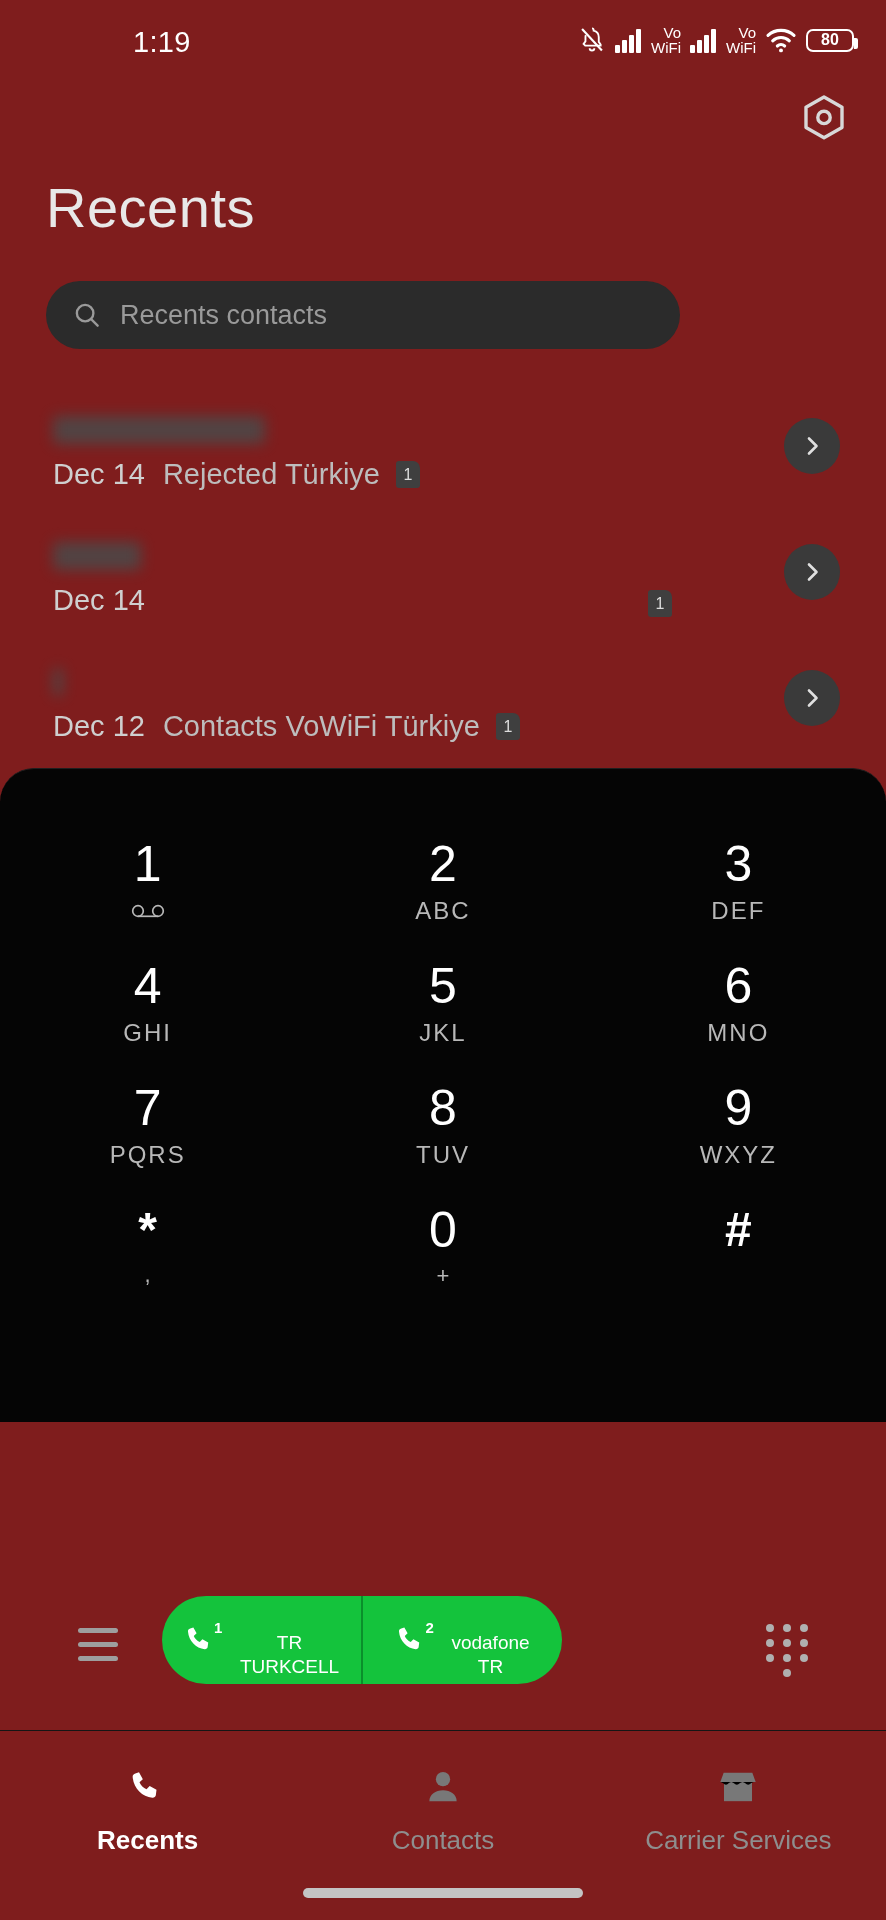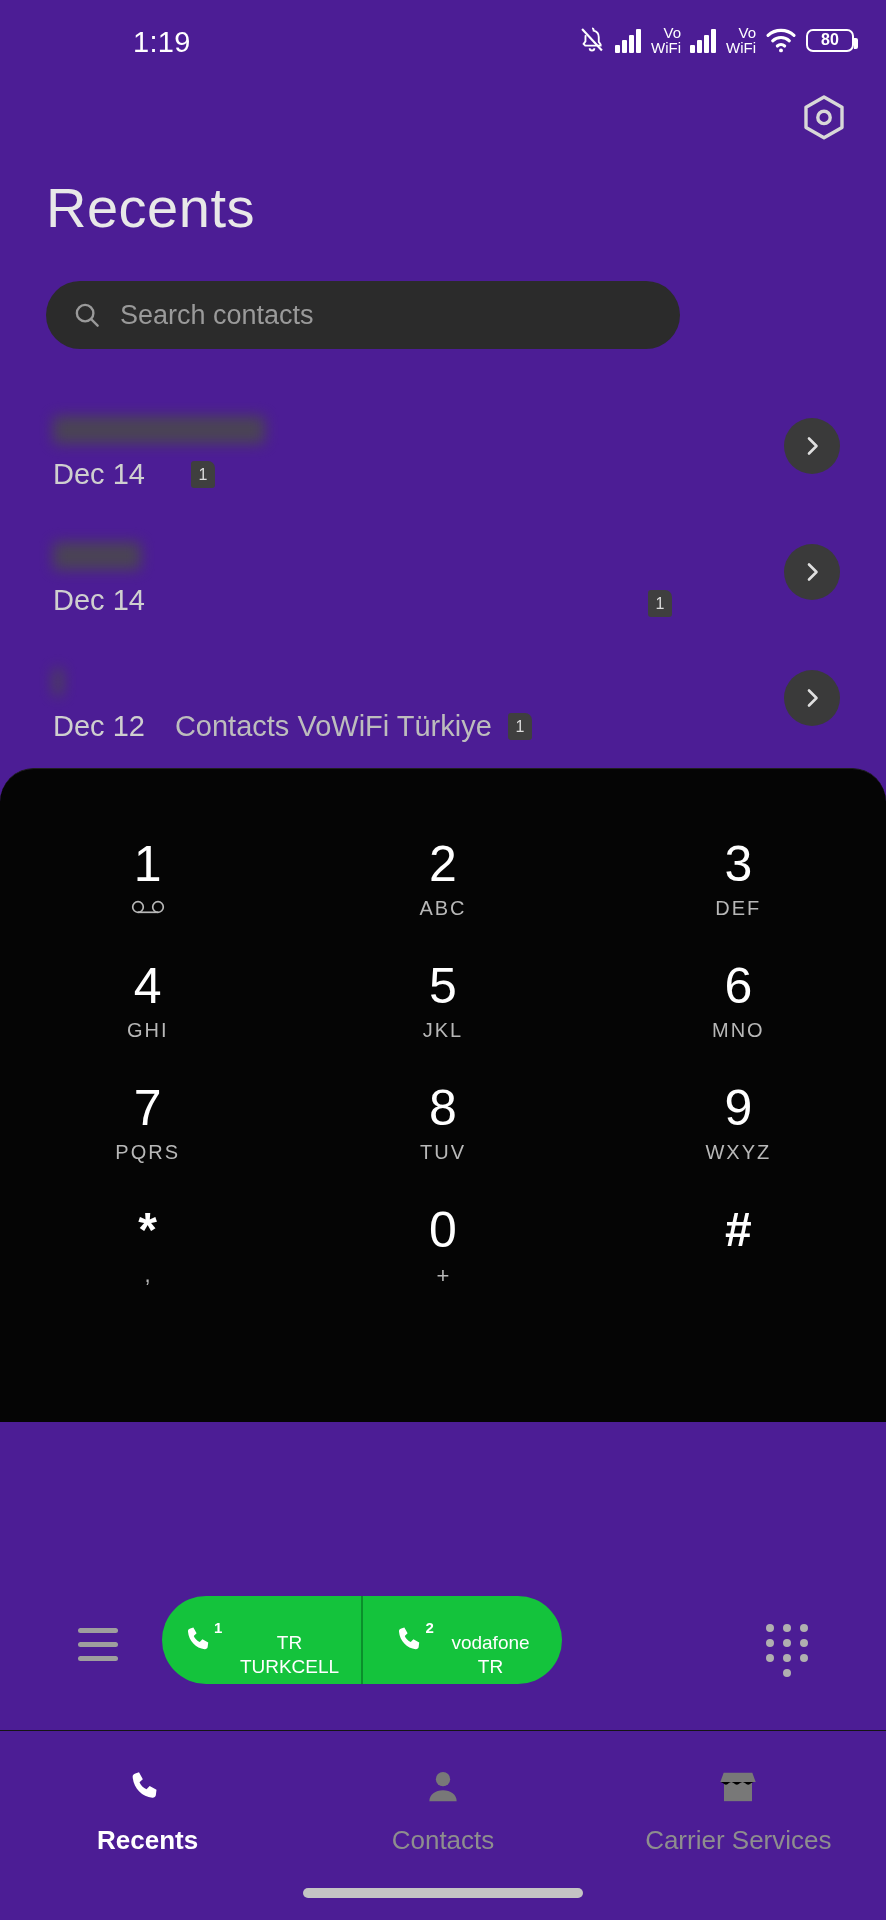--- a/index.html
+++ b/index.html
@@ -2,21 +2,21 @@
 <html><head>
 <meta charset="utf-8">
 <style>
   * { margin:0; padding:0; box-sizing:border-box; }
   html,body {
     width:886px; height:1920px;
     background:#000;
     font-family:"Liberation Sans", sans-serif;
     overflow:hidden;
   }
-  #screen { position:relative; width:886px; height:1920px; background:#4c1d95; }
+  #screen { position:relative; width:886px; height:1920px; background:#7f1d1d; }
 
   
   .statusbar {
     position:absolute; top:0; left:0; width:886px; height:78px;
     display:flex; align-items:center; color:#fff;
   }
   .sb-time { position:absolute; left:133px; top:26px; font-size:29px; font-weight:500; letter-spacing:.3px; }
   .sb-right { position:absolute; right:32px; top:22px; display:flex; align-items:center; gap:9px; height:36px; }
   .sig { display:flex; align-items:flex-end; gap:2px; height:26px; }
   .sig i { display:block; width:5px; background:#fff; border-radius:1px; }
@@ -54,21 +54,21 @@
   .callrow { position:relative; height:126px; }
   .blurname {
     position:absolute; left:53px; top:16px; height:28px;
     background:#4a4a4a; border-radius:4px;
     filter:blur(7px); opacity:.85;
   }
   .callmeta {
     position:absolute; left:53px; top:58px; display:flex; align-items:center;
     font-size:29px; color:#c9c9c9; font-weight:400; white-space:nowrap;
   }
-  .callmeta .date { color:#cfcfcf; margin-right:30px; }
+  .callmeta .date { color:#cfcfcf; margin-right:18px; }
   .callmeta .detail { color:#bdbdbd; }
   .simbadge {
     display:inline-flex; align-items:center; justify-content:center;
     width:24px; height:27px; background:#3f3f3f; color:#dcdcdc;
     font-size:16px; border-radius:3px 7px 3px 3px; margin-left:16px;
   }
   .chevbtn {
     position:absolute; right:46px; top:18px; width:56px; height:56px;
     border-radius:50%; background:#3a3a3a;
     display:flex; align-items:center; justify-content:center;
@@ -80,21 +80,21 @@
     background:#050505; border-top:1px solid #1e1e1e;
     border-radius:34px 34px 0 0;
   }
   .keys {
     position:absolute; top:60px; left:0; width:886px;
     display:grid; grid-template-columns:repeat(3,1fr); row-gap:22px;
   }
   .key { display:flex; flex-direction:column; align-items:center; justify-content:center; height:100px; }
   .key .dig { font-size:50px; color:#fff; font-weight:400; line-height:1; }
   .key .dig.sym { font-size:48px; font-weight:700; }
-  .key .sub { font-size:20px; color:#b8b8b8; letter-spacing:2px; margin-top:8px; height:22px; }
+  .key .sub { font-size:24px; color:#b8b8b8; letter-spacing:2px; margin-top:8px; height:22px; }
   .key .sub.tiny { font-size:22px; letter-spacing:0; }
 
   
   .actionbar { position:absolute; left:0; top:1578px; width:886px; height:140px; }
   .hamburger { position:absolute; left:78px; top:50px; display:flex; flex-direction:column; gap:9px; }
   .hamburger i { display:block; width:40px; height:5px; background:#9e9e9e; border-radius:3px; }
   .callbtn {
     position:absolute; left:162px; top:18px; width:400px; height:88px;
     background:#14c33c; border-radius:44px; display:flex; overflow:hidden;
   }
@@ -169,28 +169,29 @@
     </svg>
   </div>
 
   <div class="page-title">Recents</div>
 
   <div class="searchbar">
     <svg width="30" height="30" viewBox="0 0 24 24">
       <circle cx="10.5" cy="10.5" r="6.6" fill="none" stroke="#9a9a9a" stroke-width="1.9"></circle>
       <line x1="15.3" y1="15.3" x2="20.5" y2="20.5" stroke="#9a9a9a" stroke-width="1.9" stroke-linecap="round"></line>
     </svg>
-    <span class="ph">Search contacts</span>
+    <span class="ph">Recents contacts</span>
   </div>
 
   <div class="calllist">
       <div class="callrow">
         <div class="blurname" style="width:212px"></div>
         <div class="callmeta">
           <span class="date">Dec 14</span>
+          <span class="detail">Rejected Türkiye</span>
           <span class="simbadge">1</span>
         </div>
         <div class="chevbtn">
           <svg width="24" height="24" viewBox="0 0 24 24">
             <path d="M9 4.5 16.5 12 9 19.5" fill="none" stroke="#e0e0e0" stroke-width="2.6" stroke-linecap="round" stroke-linejoin="round"></path>
           </svg>
         </div>
       </div>
       <div class="callrow">
         <div class="blurname" style="width:88px"></div>

